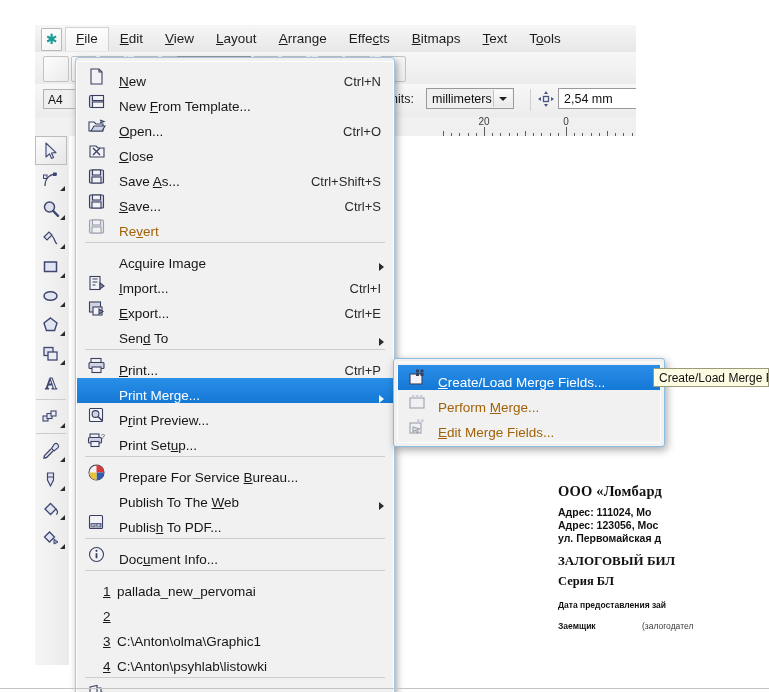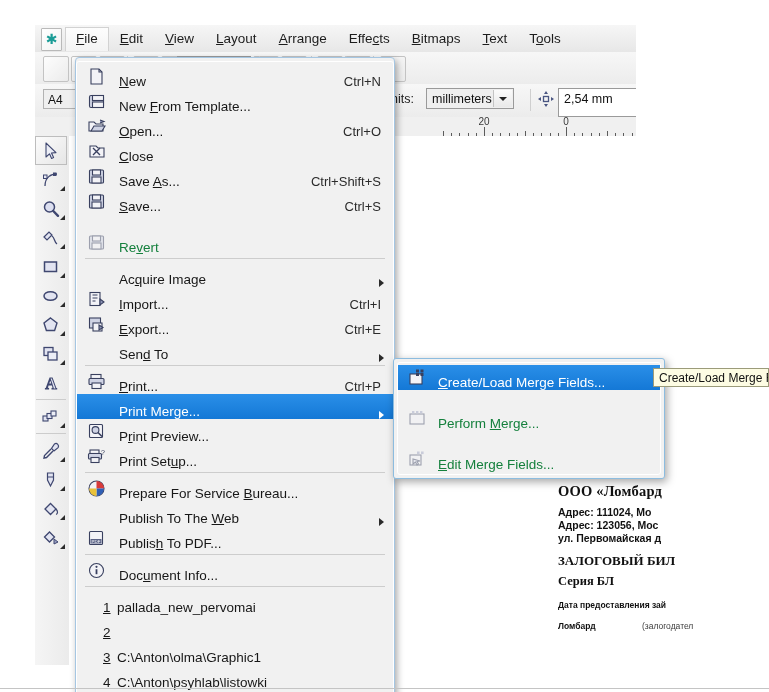--- a/index.html
+++ b/index.html
@@ -146,21 +146,21 @@
     background: #efefef;
     border: 1px solid #9a9a9a;
     font-size: 12.5px;
     color: #111;
     padding: 3px 0 0 5px;
     box-sizing: border-box;
   }
   .nudge-field {
     position: absolute;
     left: 227px; top: 4px;
-    width: 84px; height: 29px;
+    width: 84px; height: 21px;
     background: #ffffff;
     border: 1px solid #9a9a9a;
     font-size: 12.5px;
     color: #111;
     padding: 3px 0 0 5px;
     box-sizing: border-box;
   }
   .a4-field {
     position: absolute;
     left: 8px; top: 5px;
@@ -319,21 +319,21 @@
     color: #171717;
     padding-left: 42px;
     padding-right: 10px;
     white-space: nowrap;
     font-family: "Liberation Sans", sans-serif;
   }
   .mi.hl {
     background: linear-gradient(to bottom,#2a8fe8,#1478d6);
     color: #ffffff;
   }
-  .mi.disabled { color: #15803d; margin-top: 16px; }
+  .mi.disabled { color: #a16207; }
   .mi .accel {
     position: absolute;
     right: 12px;
     font-size: 13px;
     color: #2b2b2b;
   }
   .mi .arrow {
     position: absolute;
     right: 9px;
     width: 0; height: 0;
@@ -639,21 +639,21 @@
   <div id="canvas-right-gap"></div>
 
   <div id="doc-art">
     <div class="doc-title">ООО «Ломбард</div>
     <div class="doc-addr">Адрес: 111024, Мо</div>
     <div class="doc-addr">Адрес: 123056, Мос</div>
     <div class="doc-addr">ул. Первомайская д</div>
     <div class="doc-head2">ЗАЛОГОВЫЙ БИЛ</div>
     <div class="doc-head3">Серия БЛ</div>
     <div class="doc-small">Дата предоставления зай</div>
-    <div class="doc-small"><span>Ломбард</span><span class="thin"> (залогодател</span></div>
+    <div class="doc-small"><span>Заемщик</span><span class="thin"> (залогодател</span></div>
   </div>
 
   <div id="file-menu">
     <div class="inner" id="file-menu-inner">
         <div class="mi">
           <span class="ico">
             <svg width="19" height="19" viewBox="0 0 19 19">
               <path d="M4 2 h8 l3 3 v12 h-11 z" fill="#f3f3f7" stroke="#39405f" stroke-width="1.1"></path>
               <path d="M12 2 v3 h3" stroke="#39405f" stroke-width="1.1" fill="none"></path>
             </svg>

